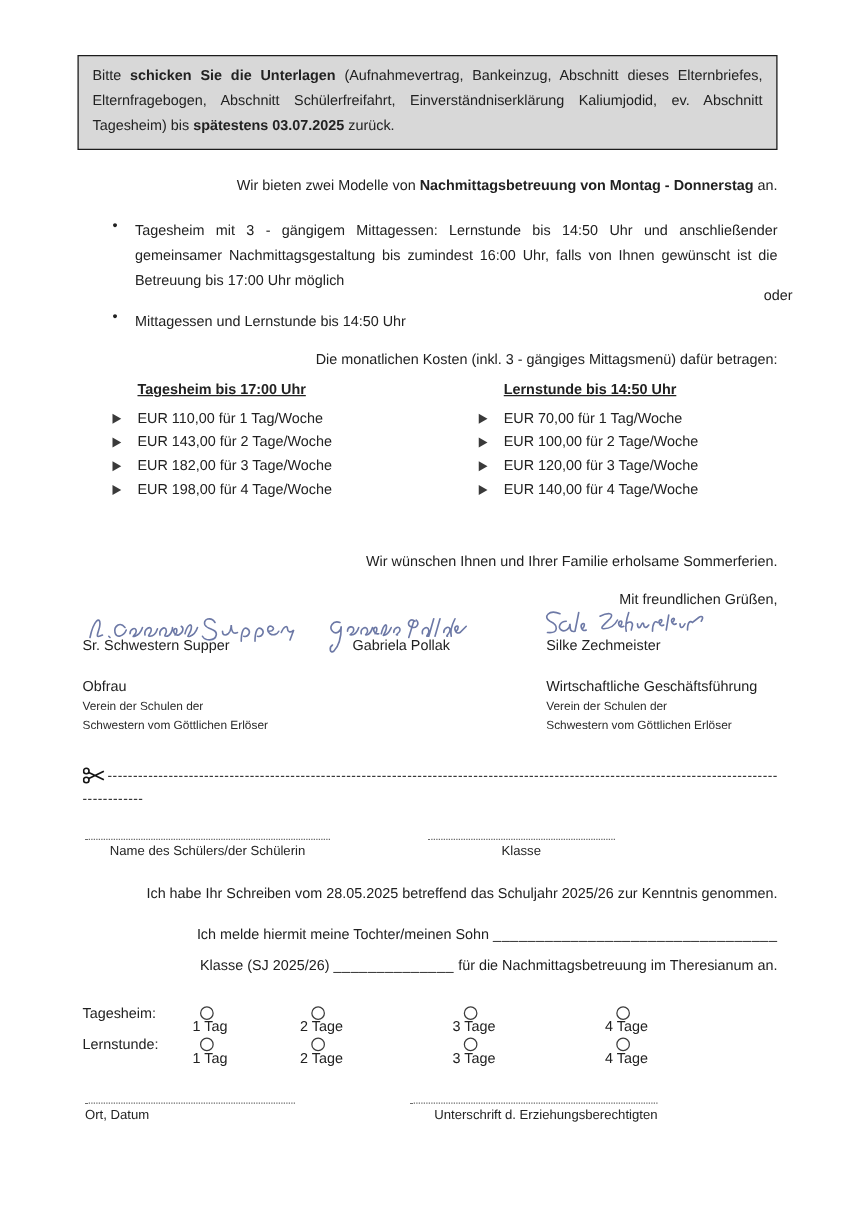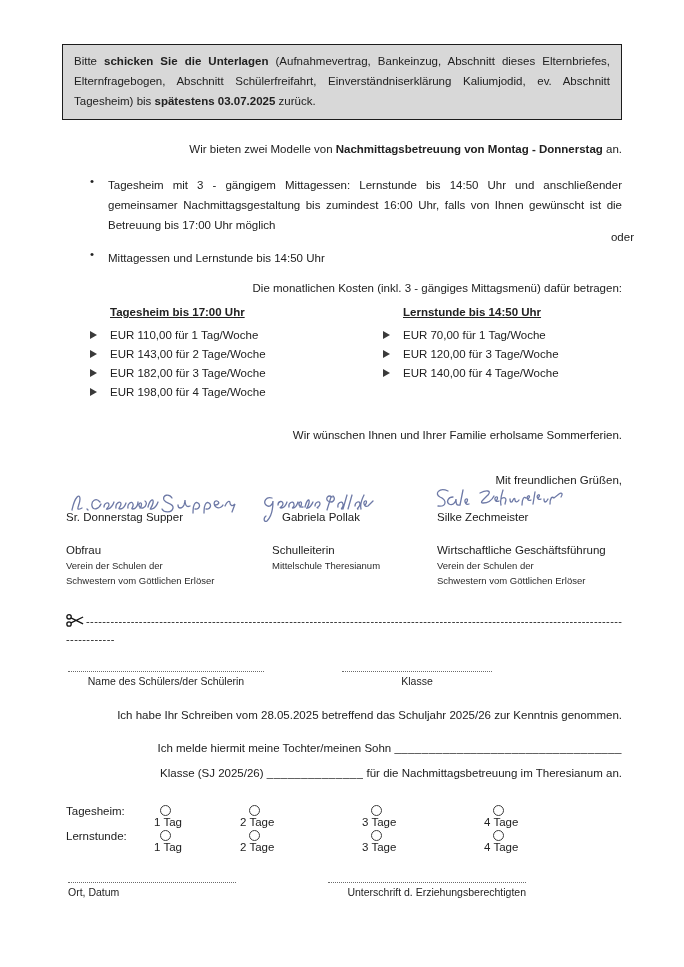--- a/index.html
+++ b/index.html
@@ -104,30 +104,34 @@
         </div>
     </div>
     <div class="col2">
       <div class="col-header">Lernstunde bis 14:50 Uhr</div>
       <div class="cost-item">
           <span class="arrow-icon"></span>
           <span>EUR 70,00 für 1 Tag/Woche</span>
         </div>
       <div class="cost-item">
           <span class="arrow-icon"></span>
+          <span>EUR 100,00 für 2 Tage/Woche</span>
+        </div>
+      <div class="cost-item">
+          <span class="arrow-icon"></span>
           <span>EUR 120,00 für 3 Tage/Woche</span>
         </div>
       <div class="cost-item">
           <span class="arrow-icon"></span>
           <span>EUR 140,00 für 4 Tage/Woche</span>
         </div>
     </div>
   </div>
 
-  <div class="abs line" style="top:426px;">Wir wünschen Ihnen und Ihrer Familie erholsame Sommerferien.</div>
+  <div class="abs line" style="top:441px;">Wir wünschen Ihnen und Ihrer Familie erholsame Sommerferien.</div>
   <div class="abs line" style="top:471px;">Mit freundlichen Grüßen,</div>
 
   <svg class="sig-svg" style="left:68px; top:486px;" width="168" height="32" viewBox="0 0 168 32">
     <g fill="none" stroke="#6d79a6" stroke-width="1.3" stroke-linecap="round">
       <path d="M4 24 C7 10 12 7 12 13 C12 19 6 26 14 22"></path>
       <path d="M19 23 l1 1"></path>
       <path d="M32 16 C28 11 23 15 24 20 C25 25 31 23 33 18 M36 21 C36 17 41 15 41 19 C41 22 36 24 40 23 C43 22 45 19 46 16 M48 22 C47 17 53 14 53 18 C53 21 49 23 52 23 C55 23 57 20 58 17 M60 22 C59 18 64 14 65 18 C66 21 62 23 65 23 C68 23 70 19 70 16 M72 22 C74 20 74 16 72 17 C70 18 71 23 75 22 C79 20 79 16 77 15 M80 21 C82 13 86 12 85 17 C84 22 80 24 84 23 C87 22 89 19 90 16"></path>
       <path d="M104 12 C101 7 94 9 96 14 C98 18 106 17 105 22 C104 27 96 27 94 23 M110 19 C110 23 114 23 116 19 C117 16 117 14 117 14 C117 18 118 22 122 20 M125 27 C125 19 127 15 130 17 C133 19 131 24 127 23 M136 27 C136 19 138 15 141 17 C144 19 142 24 138 23 M147 19 C151 19 152 16 149 15 C146 14 145 19 148 21 C151 23 154 21 155 19 M157 20 C159 15 162 14 162 17 C162 19 164 21 167 18 L164 26"></path>
     </g>
   </svg>
@@ -139,35 +143,30 @@
     </g>
   </svg>
   <svg class="sig-svg" style="left:432px; top:484px;" width="132" height="32" viewBox="0 0 132 32">
     <g fill="none" stroke="#6d79a6" stroke-width="1.3" stroke-linecap="round">
       <path d="M16 7 C7 3 2 10 8 13 C15 16 15 23 6 22 M21 13 C16 13 14 18 17 20 C20 22 24 19 24 15 C24 19 24 22 28 21 M31 6 L28 21 M34 19 C36 17 36 14 34 15 C32 16 33 22 37 20"></path>
       <path d="M48 9 C54 6 60 6 56 11 C52 15 47 19 51 19 C56 19 60 16 62 12 M64 17 C66 15 66 12 64 13 C62 14 63 19 67 17 M71 6 C69 12 68 17 69 21 M69 15 C71 13 74 13 74 16 L73 20 M78 15 C78 19 80 19 81 16 C82 14 83 14 83 16 C83 18 85 19 87 16 M90 21 C90 15 92 12 94 14 M96 15 C98 13 98 11 96 12 C94 13 96 18 99 16 M103 8 L101 20 M106 14 C108 12 108 10 106 11 C104 12 106 17 109 15 M112 15 C112 19 114 19 116 15 M118 20 C118 14 120 12 122 14 L127 10 C130 8 131 10 129 13"></path>
     </g>
   </svg>
 
   <div class="abs" style="top:511px; height:16px;">
-    <span class="sig-col sig-name" style="left:0;">Sr. Donnerstag Supper</span>
+    <span class="sig-col sig-name" style="left:0;">Sr. Schwestern Supper</span>
     <span class="sig-col sig-name" style="left:216px;">Gabriela Pollak</span>
     <span class="sig-col sig-name" style="left:371px;">Silke Zechmeister</span>
   </div>
 
   <div class="abs" style="top:544px; height:52px;">
     <div class="sig-col" style="left:0; width:200px;">
       <div class="role-name">Obfrau</div>
       <div class="role-org">Verein der Schulen der</div>
       <div class="role-org">Schwestern vom Göttlichen Erlöser</div>
-    </div>
-    <div class="sig-col" style="left:206px; width:160px;">
-      <div class="role-name">Schulleiterin</div>
-      <div class="role-org">Mittelschule Theresianum</div>
-      <div class="role-org"></div>
     </div>
     <div class="sig-col" style="left:371px; width:190px;">
       <div class="role-name">Wirtschaftliche Geschäftsführung</div>
       <div class="role-org">Verein der Schulen der</div>
       <div class="role-org">Schwestern vom Göttlichen Erlöser</div>
     </div>
   </div>
 
   <div class="abs cutline" style="top:613px;">
     <svg width="19" height="15" viewBox="0 0 20 15">

